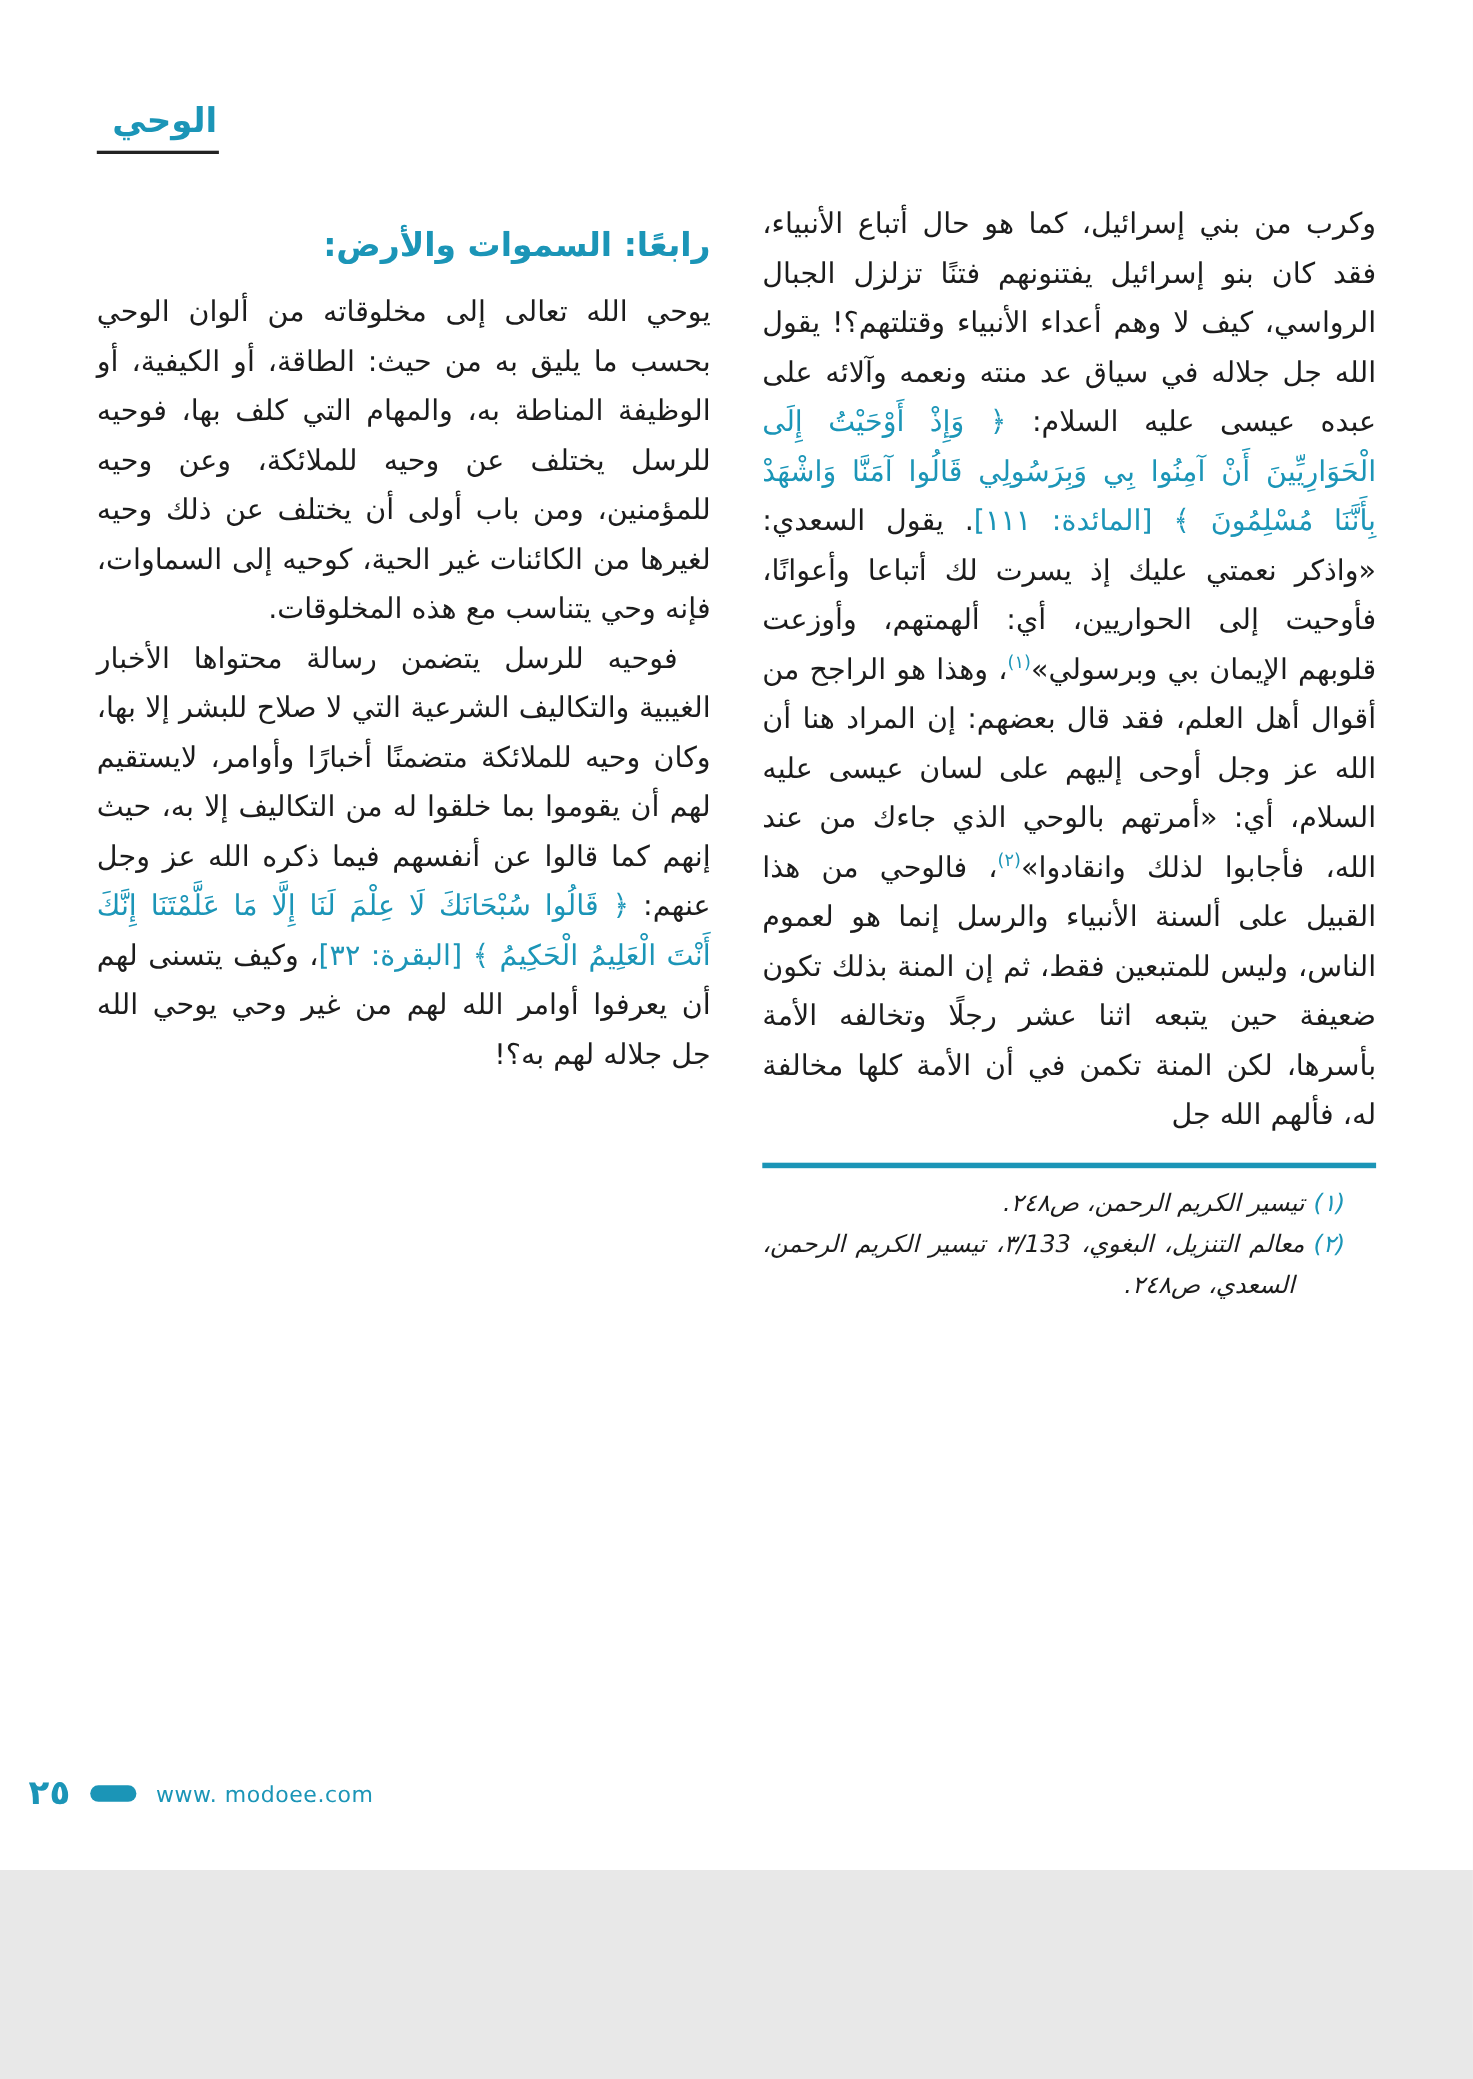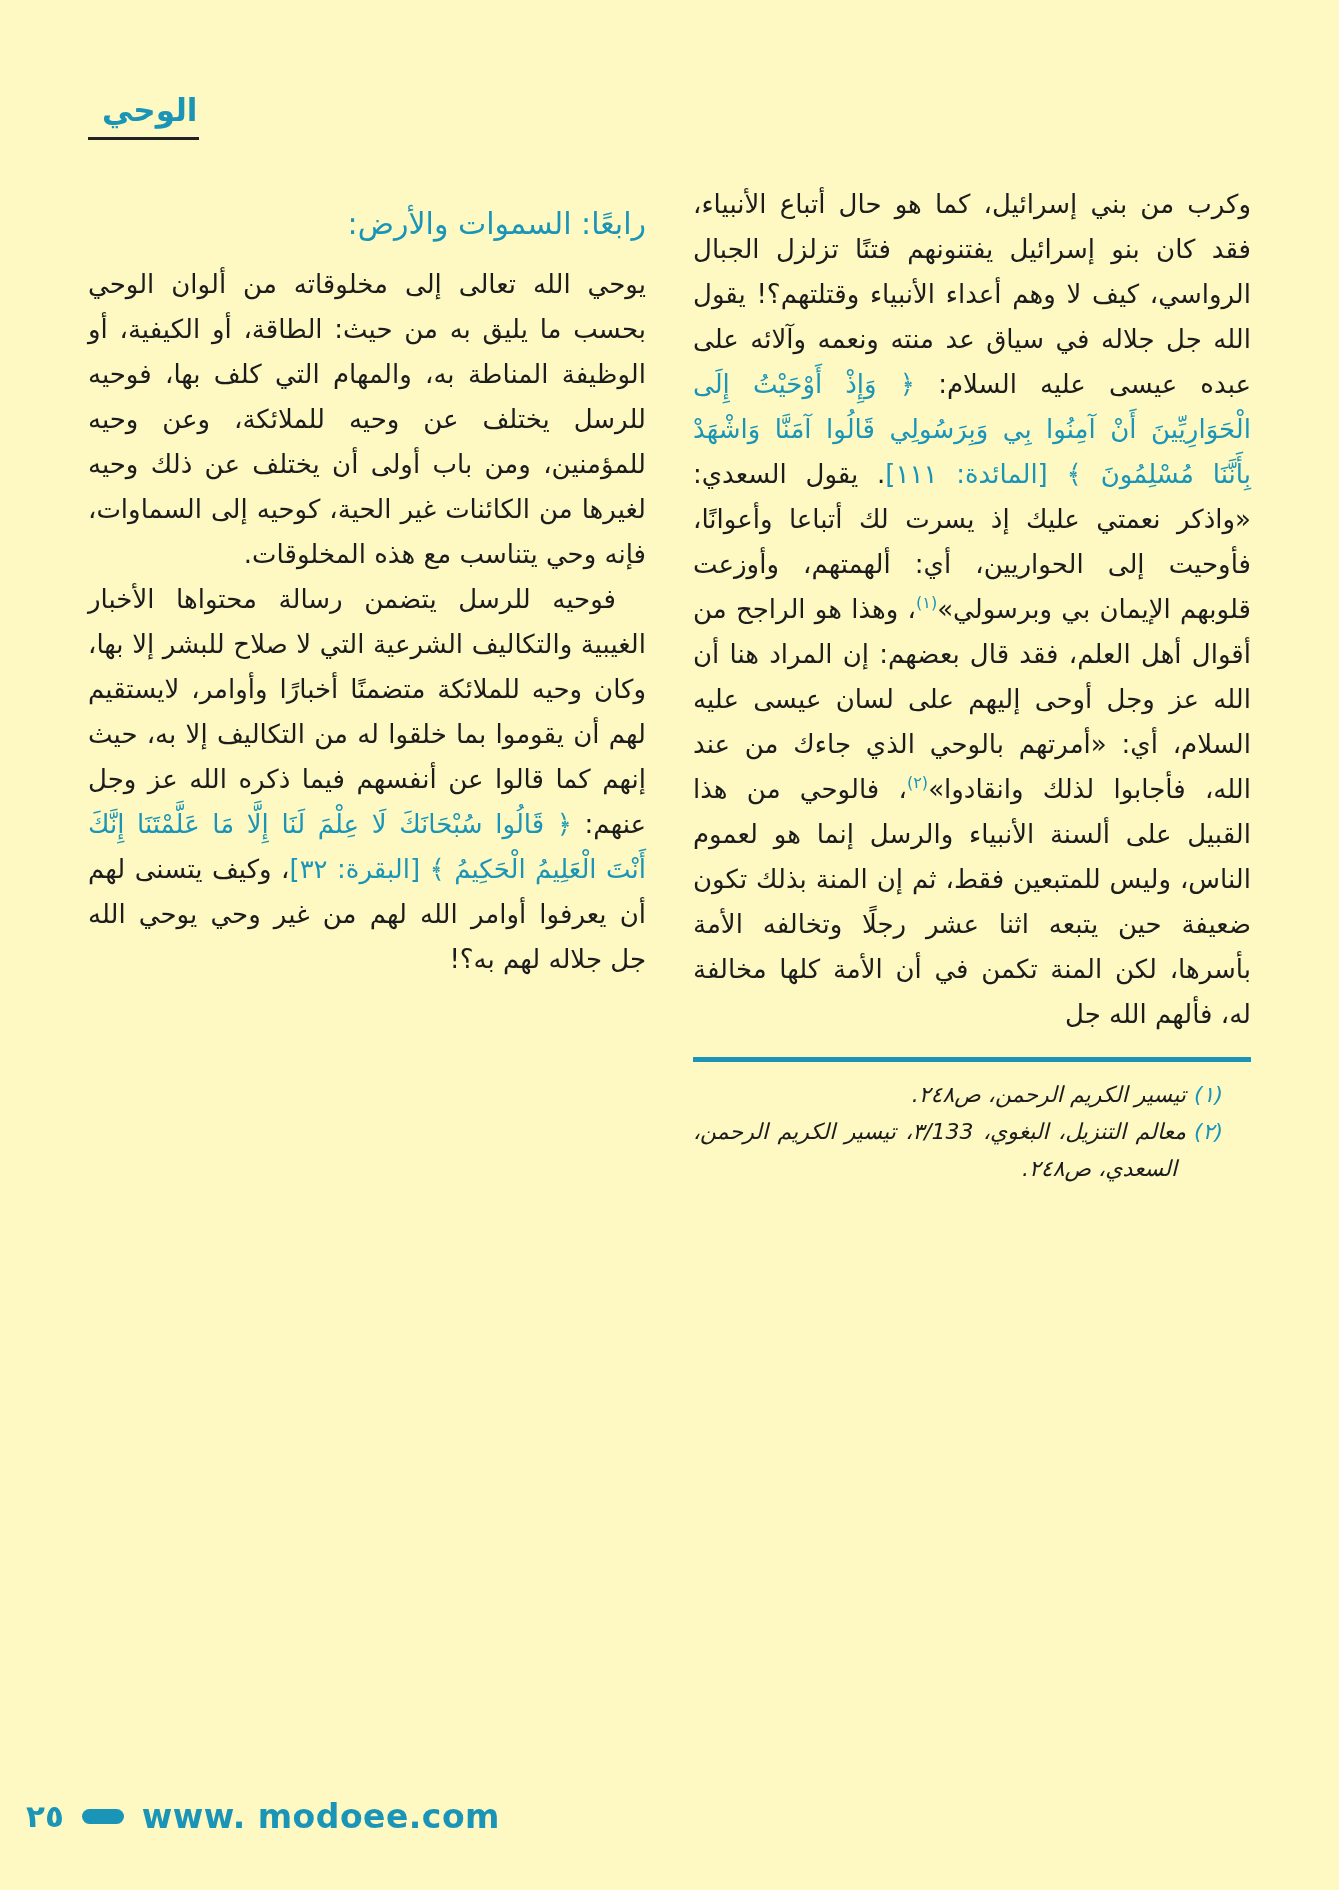--- a/index.html
+++ b/index.html
@@ -4,23 +4,23 @@
 <style>
   :root{
     --accent:#1b95b7;
     --ink:#1c1c1c;
   }
   *{margin:0;padding:0;box-sizing:border-box;}
   html,body{background:#e8e8e8;}
   body{font-family:"DejaVu Sans",sans-serif;}
   .page{
     position:relative;
-    width:1339px;height:1890px;
+    width:1339px;height:1700px;
     margin:0 auto;
-    background:#fef9c3;
+    background:#ffffff;
     color:var(--ink);
     direction:rtl;
     overflow:hidden;
     padding-left:10px;
   }
   
   .running-head{
     position:absolute;top:92px;left:88px;
   }
   .running-head .title{
@@ -43,21 +43,21 @@
   .seg-quran{color:var(--accent);}
   .seg-ref{color:var(--accent);}
   .seg-fnref{
     color:var(--accent);
     font-size:0.62em;
     vertical-align:super;
     line-height:0;
   }
   .heading{
     color:var(--accent);
-    font-size:30px;font-weight:normal;
+    font-size:30px;font-weight:bold;
     line-height:52px;
     margin:16px 0 12px;
     text-align:right;
   }
   
   .footnote-sep{
     height:5px;background:var(--accent);
     margin:20px 0 14px;border:none;
   }
   .footnotes{
@@ -81,21 +81,21 @@
     font-size:31px;font-weight:bold;
     line-height:1;
   }
   .footer-pill{
     width:42px;height:15px;
     background:var(--accent);
     border-radius:9px;
   }
   .footer-url{
     color:var(--accent);
-    font-size:33px;font-weight:bold;
+    font-size:20px;font-weight:normal;
     direction:ltr;letter-spacing:0.5px;
   }
 </style>
 </head>
 <body>
 
 <div class="page">
 
   <div class="running-head">
     <span class="title">الوحي</span>

